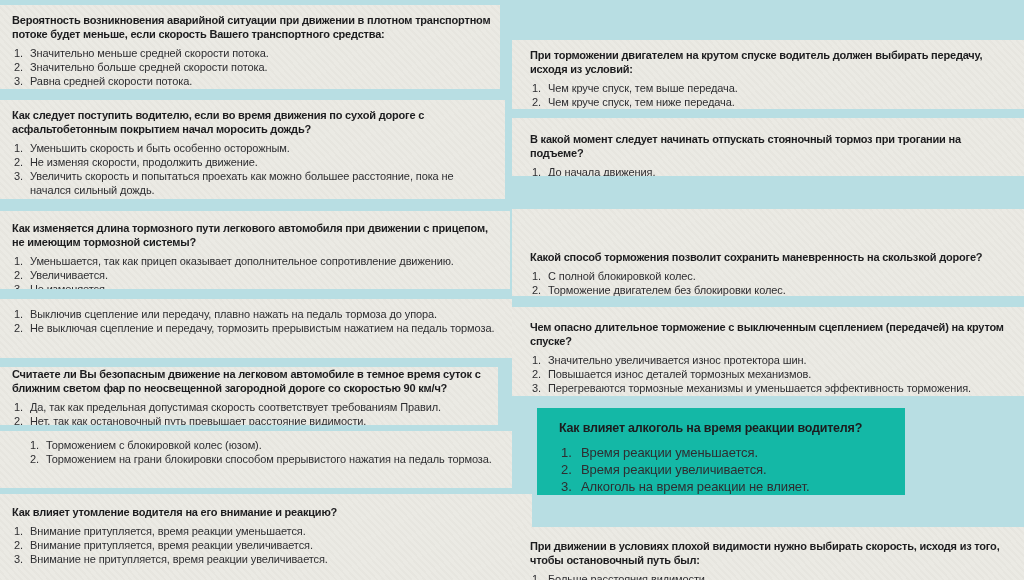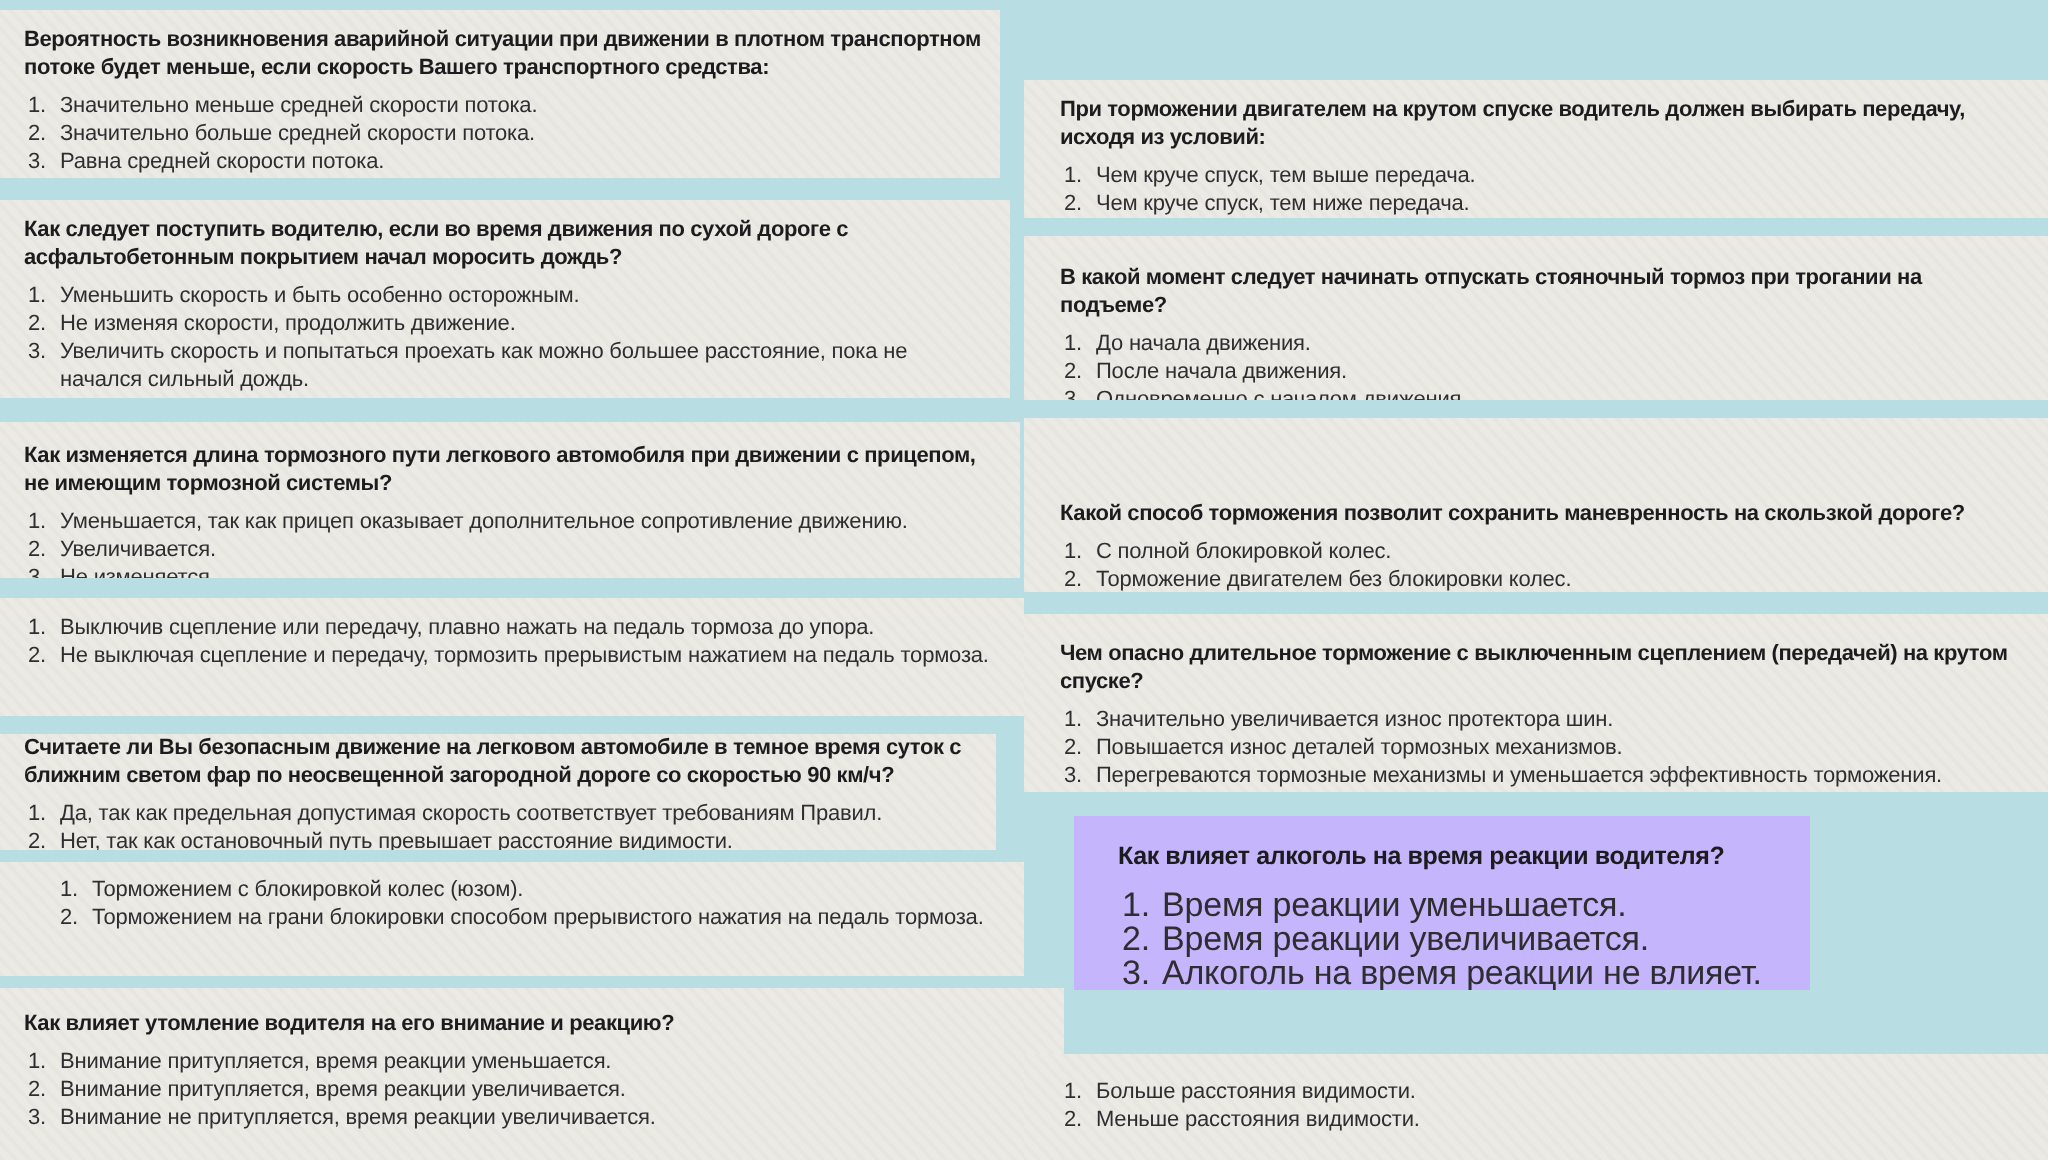--- a/index.html
+++ b/index.html
@@ -56,30 +56,30 @@
   .c0.b0{left:0;top:5px;   width:500px;height:84px;}
   .c0.b1{left:0;top:100px; width:505px;height:99px;}
   .c0.b2{left:0;top:211px; width:510px;height:78px;padding-top:10px;}
   .c0.b3{left:0;top:299px; width:512px;height:59px;}
   .c0.b4{left:0;top:367px; width:498px;height:58px;padding-top:0;}
   .c0.b5{left:0;top:431px; width:512px;height:57px;padding-left:28px;padding-top:7px;}
   .c0.b6{left:0;top:494px; width:532px;height:86px;padding-top:11px;}
 
   
   .c1.b0{left:0;top:0;     width:512px;height:69px;padding-left:18px;}
-  .c1.b1{left:0;top:78px;  width:512px;height:82px;padding-left:18px;padding-top:14px;}
+  .c1.b1{left:0;top:78px;  width:512px;height:58px;padding-left:18px;padding-top:14px;}
   .c1.b2{left:0;top:169px; width:512px;height:87px;padding-left:18px;padding-top:41px;}
   .c1.b3{left:0;top:267px; width:512px;height:89px;padding-left:18px;padding-top:13px;}
   .c1.b4{left:25px;top:368px;width:368px;height:87px;
-         background:#c4b5fd;padding:12px 10px 6px 22px;}
+         background:#14b8a6;padding:12px 10px 6px 22px;}
   .c1.b5{left:0;top:487px; width:512px;height:83px;padding-left:18px;padding-top:12px;}
 
   
   .c1.b4 .q{font-size:12.5px;line-height:17px;margin-bottom:7px;}
-  .c1.b4 .answers li{font-size:17px;line-height:17px;padding-left:22px;}
+  .c1.b4 .answers li{font-size:13px;line-height:17px;padding-left:22px;}
 </style>
 </head>
 <body>
 
 <div class="page">
   <div class="col" id="col-left">
       <section class="blk c0 b0">
         <h3 class="q">Вероятность возникновения аварийной ситуации при движении в плотном транспортном потоке будет меньше, если скорость Вашего транспортного средства:</h3>
         <ol class="answers">
           <li>Значительно меньше средней скорости потока.</li>
@@ -164,19 +164,20 @@
       </section>
       <section class="blk c1 b4">
         <h3 class="q">Как влияет алкоголь на время реакции водителя?</h3>
         <ol class="answers">
           <li>Время реакции уменьшается.</li>
           <li>Время реакции увеличивается.</li>
           <li>Алкоголь на время реакции не влияет.</li>
         </ol>
       </section>
       <section class="blk c1 b5">
+        <h3 class="q">При движении в условиях плохой видимости нужно выбирать скорость, исходя из того, чтобы остановочный путь был:</h3>
         <ol class="answers">
           <li>Больше расстояния видимости.</li>
           <li>Меньше расстояния видимости.</li>
         </ol>
       </section>
     </div>
 </div>
 
 </body></html>

